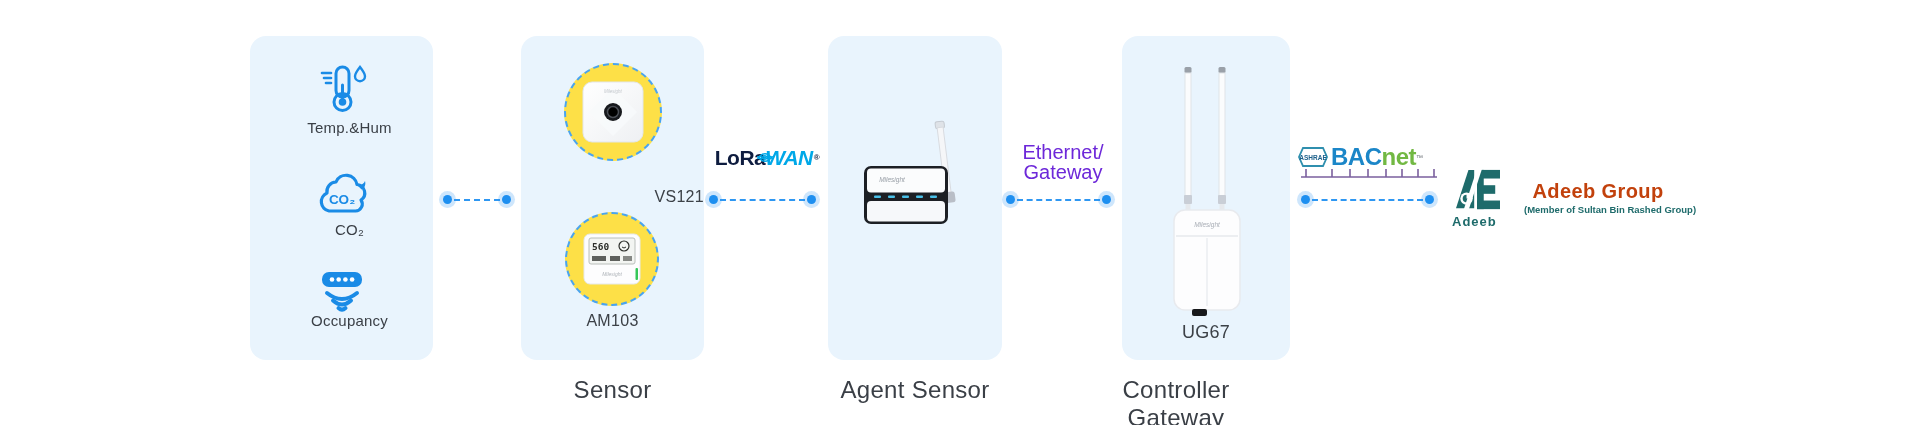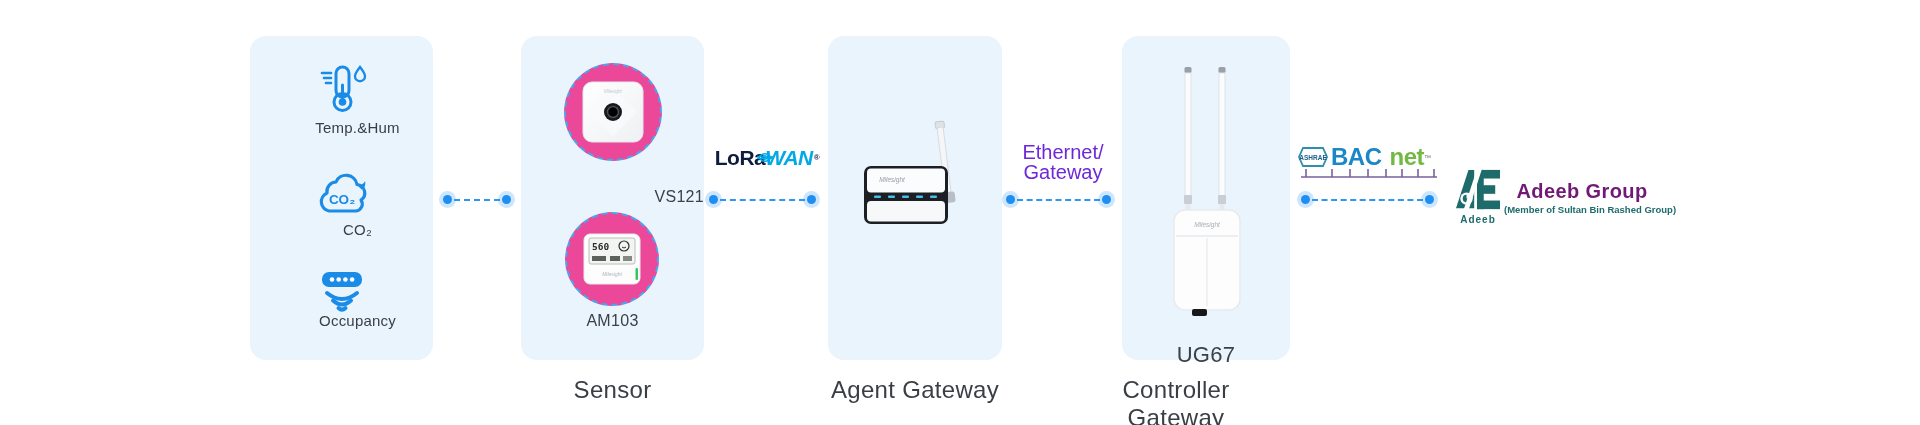--- a/index.html
+++ b/index.html
@@ -10,35 +10,35 @@
   .panel{
     position:absolute;top:36px;height:324px;background:#e9f4fd;border-radius:16px;
   }
   .p1{left:250px;width:183px;}
   .p2{left:521px;width:183px;}
   .p3{left:828px;width:174px;}
   .p4{left:1122px;width:168px;}
 
   .abs{position:absolute;}
   .ctr{display:flex;align-items:center;justify-content:center;}
-  .lbl{position:absolute;left:16px;width:100%;text-align:center;font-size:15px;color:#3a3f46;letter-spacing:.2px;}
+  .lbl{position:absolute;left:8px;width:100%;text-align:center;font-size:15px;color:#3a3f46;letter-spacing:.2px;}
   .devlbl{position:absolute;left:0;width:100%;text-align:center;font-size:16px;color:#3c4147;letter-spacing:.3px;}
   .caption{position:absolute;top:376px;text-align:center;font-size:24px;color:#3a3f46;letter-spacing:.3px;}
 
   
   .connector{position:absolute;top:191px;height:17px;display:flex;align-items:center;}
   .connector .dot{
     width:9px;height:9px;border-radius:50%;background:#1e8ff0;flex:0 0 auto;
     box-shadow:0 0 0 4px rgba(30,143,240,.22);
   }
   .connector .dash{flex:1 1 auto;border-top:2px dashed #2e97f2;margin:0 2px;height:0;}
 
   
   .dcircle{
-    position:absolute;border-radius:50%;background:#ec4899;border:2px dashed #4aa4ee;
+    position:absolute;border-radius:50%;background:#fde047;border:2px dashed #4aa4ee;
     display:flex;align-items:center;justify-content:center;box-sizing:border-box;
   }
 
   
   .lorawan{position:absolute;left:712px;top:141px;width:110px;height:34px;display:flex;align-items:center;justify-content:center;
     font-weight:800;font-size:21px;letter-spacing:-.5px;white-space:nowrap;}
   .lora{color:#0e1c3f;}
   .lora-o{position:relative;display:inline-block;color:#0e1c3f;}
   .lora-o svg{position:absolute;left:50%;transform:translateX(-50%);}
   .lora-o svg.wtop{top:-8px;}
@@ -48,31 +48,31 @@
 
   
   .ethcell{position:absolute;left:1003px;top:142px;width:120px;text-align:center;
     font-size:20px;line-height:20px;color:#6d28d9;}
 
   
   .bacnet{position:absolute;left:1298px;top:144px;width:142px;height:36px;}
   .bacnet .row{position:absolute;left:0;top:0;width:100%;display:flex;align-items:center;}
   .bacnet-text{font-weight:700;font-size:24px;letter-spacing:-.5px;line-height:24px;white-space:nowrap;}
   .bac{color:#1b86c8;}
-  .net{color:#72b843;margin-left:8px;}
+  .net{color:#72b843;}
   .bacnet-tm{font-size:7px;color:#6a6f75;vertical-align:top;line-height:9px;}
 
   
   .adeeb{position:absolute;left:1452px;top:166px;width:235px;height:56px;}
   .adeeb-mark{position:absolute;left:2px;top:2px;}
-  .adeeb-word{position:absolute;left:0px;top:48px;width:52px;text-align:center;
-    font-weight:700;font-size:10px;letter-spacing:1px;color:#1e6b6b;}
-  .adeeb-title{position:absolute;left:44px;top:14px;width:172px;text-align:center;
-    font-weight:800;font-size:20px;letter-spacing:.4px;color:#701a75;white-space:nowrap;}
-  .adeeb-sub{position:absolute;left:52px;top:38px;width:172px;text-align:center;
+  .adeeb-word{position:absolute;left:0px;top:48px;width:52px;text-align:left;
+    font-weight:700;font-size:13px;letter-spacing:1px;color:#1e6b6b;}
+  .adeeb-title{position:absolute;left:60px;top:14px;width:172px;text-align:center;
+    font-weight:800;font-size:20px;letter-spacing:.4px;color:#c2410c;white-space:nowrap;}
+  .adeeb-sub{position:absolute;left:72px;top:38px;width:172px;text-align:center;
     font-weight:700;font-size:9.5px;color:#1e6b6b;white-space:nowrap;}
 
   svg{display:block;}
 </style>
 </head>
 <body>
 
 <div class="canvas">
 
   <div class="panel p1">
@@ -194,21 +194,21 @@
           <rect x="12" y="77.5" width="7" height="2.6" rx="1"></rect>
           <rect x="26" y="77.5" width="7" height="2.6" rx="1"></rect>
           <rect x="40" y="77.5" width="7" height="2.6" rx="1"></rect>
           <rect x="54" y="77.5" width="7" height="2.6" rx="1"></rect>
           <rect x="68" y="77.5" width="7" height="2.6" rx="1"></rect>
         </g>
         <text x="30" y="64" text-anchor="middle" font-family="Liberation Sans, sans-serif" font-size="6.5" font-style="italic" fill="#9aa0a8">Milesight</text>
       </svg>
     </div>
   </div>
-  <div class="caption" style="left:828px;width:174px;">Agent Gateway</div>
+  <div class="caption" style="left:828px;width:174px;">Agent Sensor</div>
 
   <div class="ethcell">
     <div>Ethernet/</div>
     <div>Gateway</div>
   </div>
   <div class="connector" style="left:1006px;width:105px;">
     <span class="dot"></span>
     <span class="dash"></span>
     <span class="dot"></span>
   </div>
@@ -228,21 +228,21 @@
           <rect x="46" y="131" width="8" height="9" rx="1" fill="#c9ced6"></rect>
           <rect x="47.5" y="140" width="5" height="6" fill="#e6e9ed"></rect>
         </g>
         <rect x="2" y="146" width="66" height="100" rx="11" fill="#fdfdfe" stroke="#e8eaee" stroke-width="1.5"></rect>
         <text x="35" y="163" text-anchor="middle" font-family="Liberation Sans, sans-serif" font-size="6.5" font-style="italic" fill="#a9aeb6">Milesight</text>
         <path d="M4 172 h62" stroke="#eceef1" stroke-width="2"></path>
         <path d="M35 174 v68" stroke="#eff1f4" stroke-width="2"></path>
         <rect x="20" y="245" width="15" height="7" rx="2" fill="#17181b"></rect>
       </svg>
     </div>
-    <div class="devlbl" style="top:306px;font-size:22px;">UG67</div>
+    <div class="devlbl" style="top:286px;font-size:18px;">UG67</div>
   </div>
   <div class="caption" style="left:1092px;width:168px;">Controller Gateway</div>
 
   <div class="bacnet">
     <div class="row" style="top:1px;">
       <svg width="30" height="22" viewBox="0 0 30 22" style="margin-right:3px;">
         <polygon points="5,2 25,2 29,11 25,20 5,20 1,11" fill="#ffffff" stroke="#2f8fae" stroke-width="1.8"></polygon>
         <text x="15" y="14" text-anchor="middle" font-family="Liberation Sans, sans-serif" font-size="6.5" font-weight="bold" fill="#1b5f8a">ASHRAE</text>
       </svg>
       <span class="bacnet-text"><span class="bac">BAC</span><span class="net">net</span></span>

